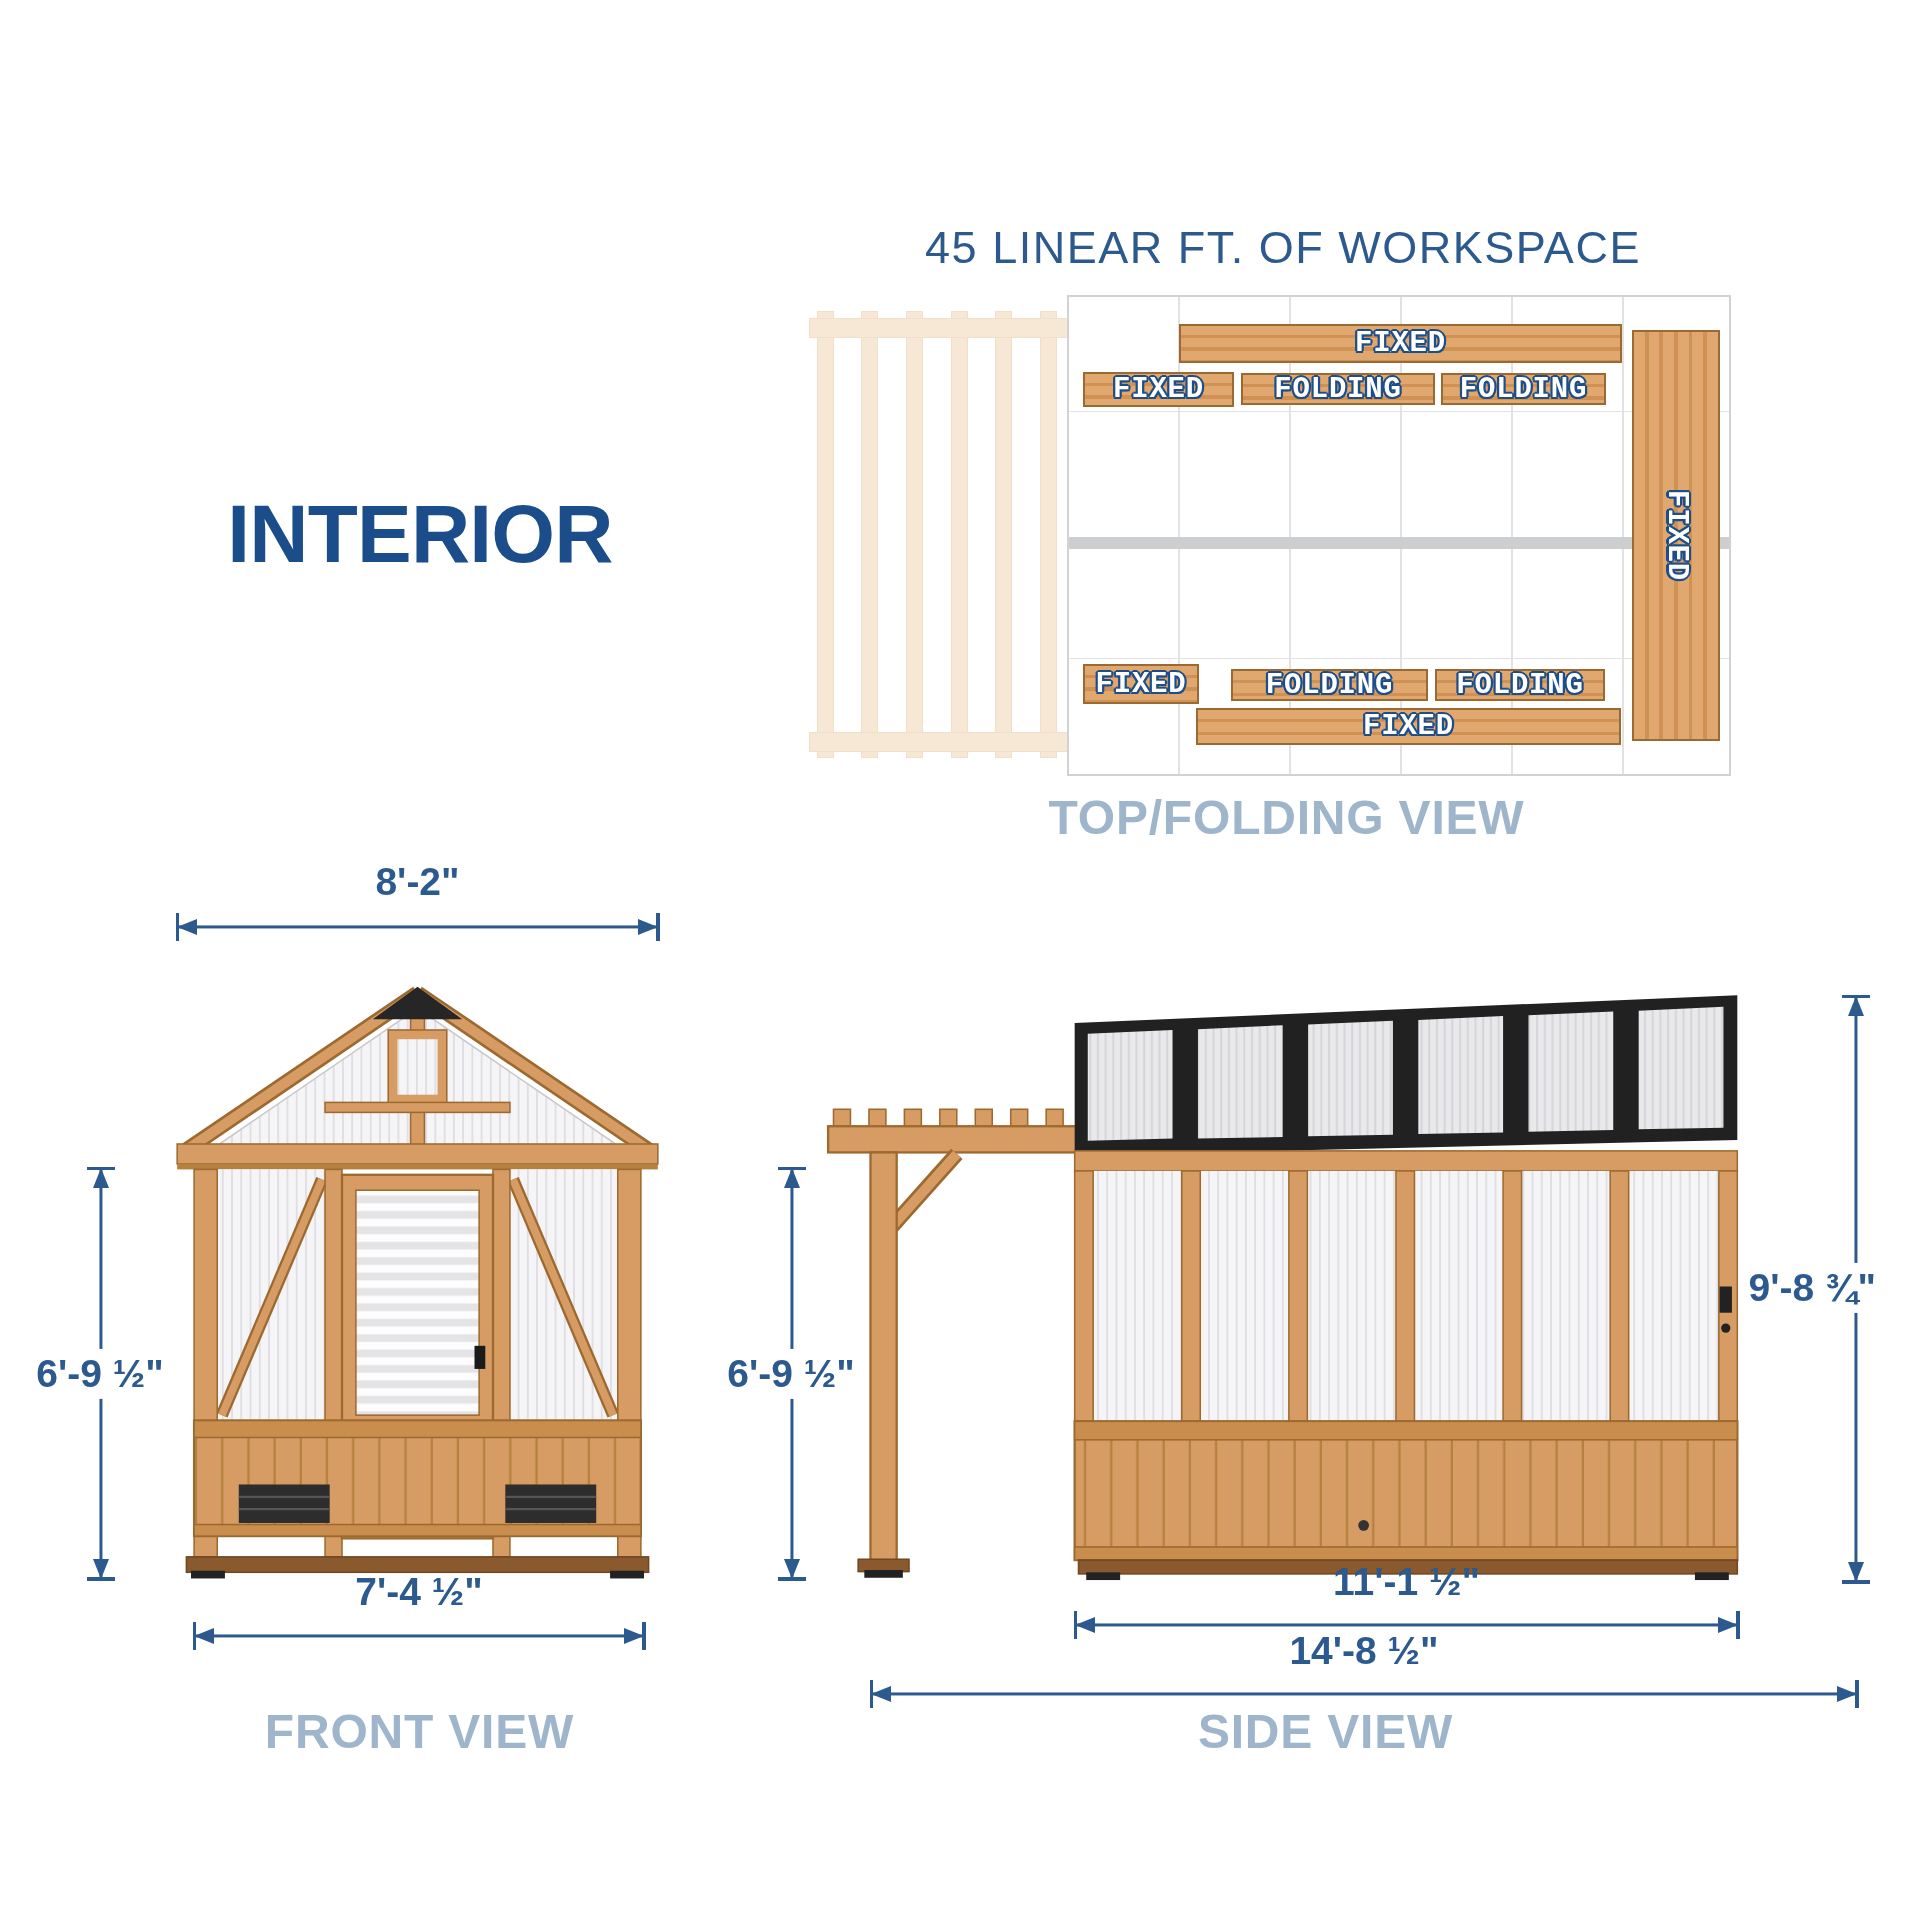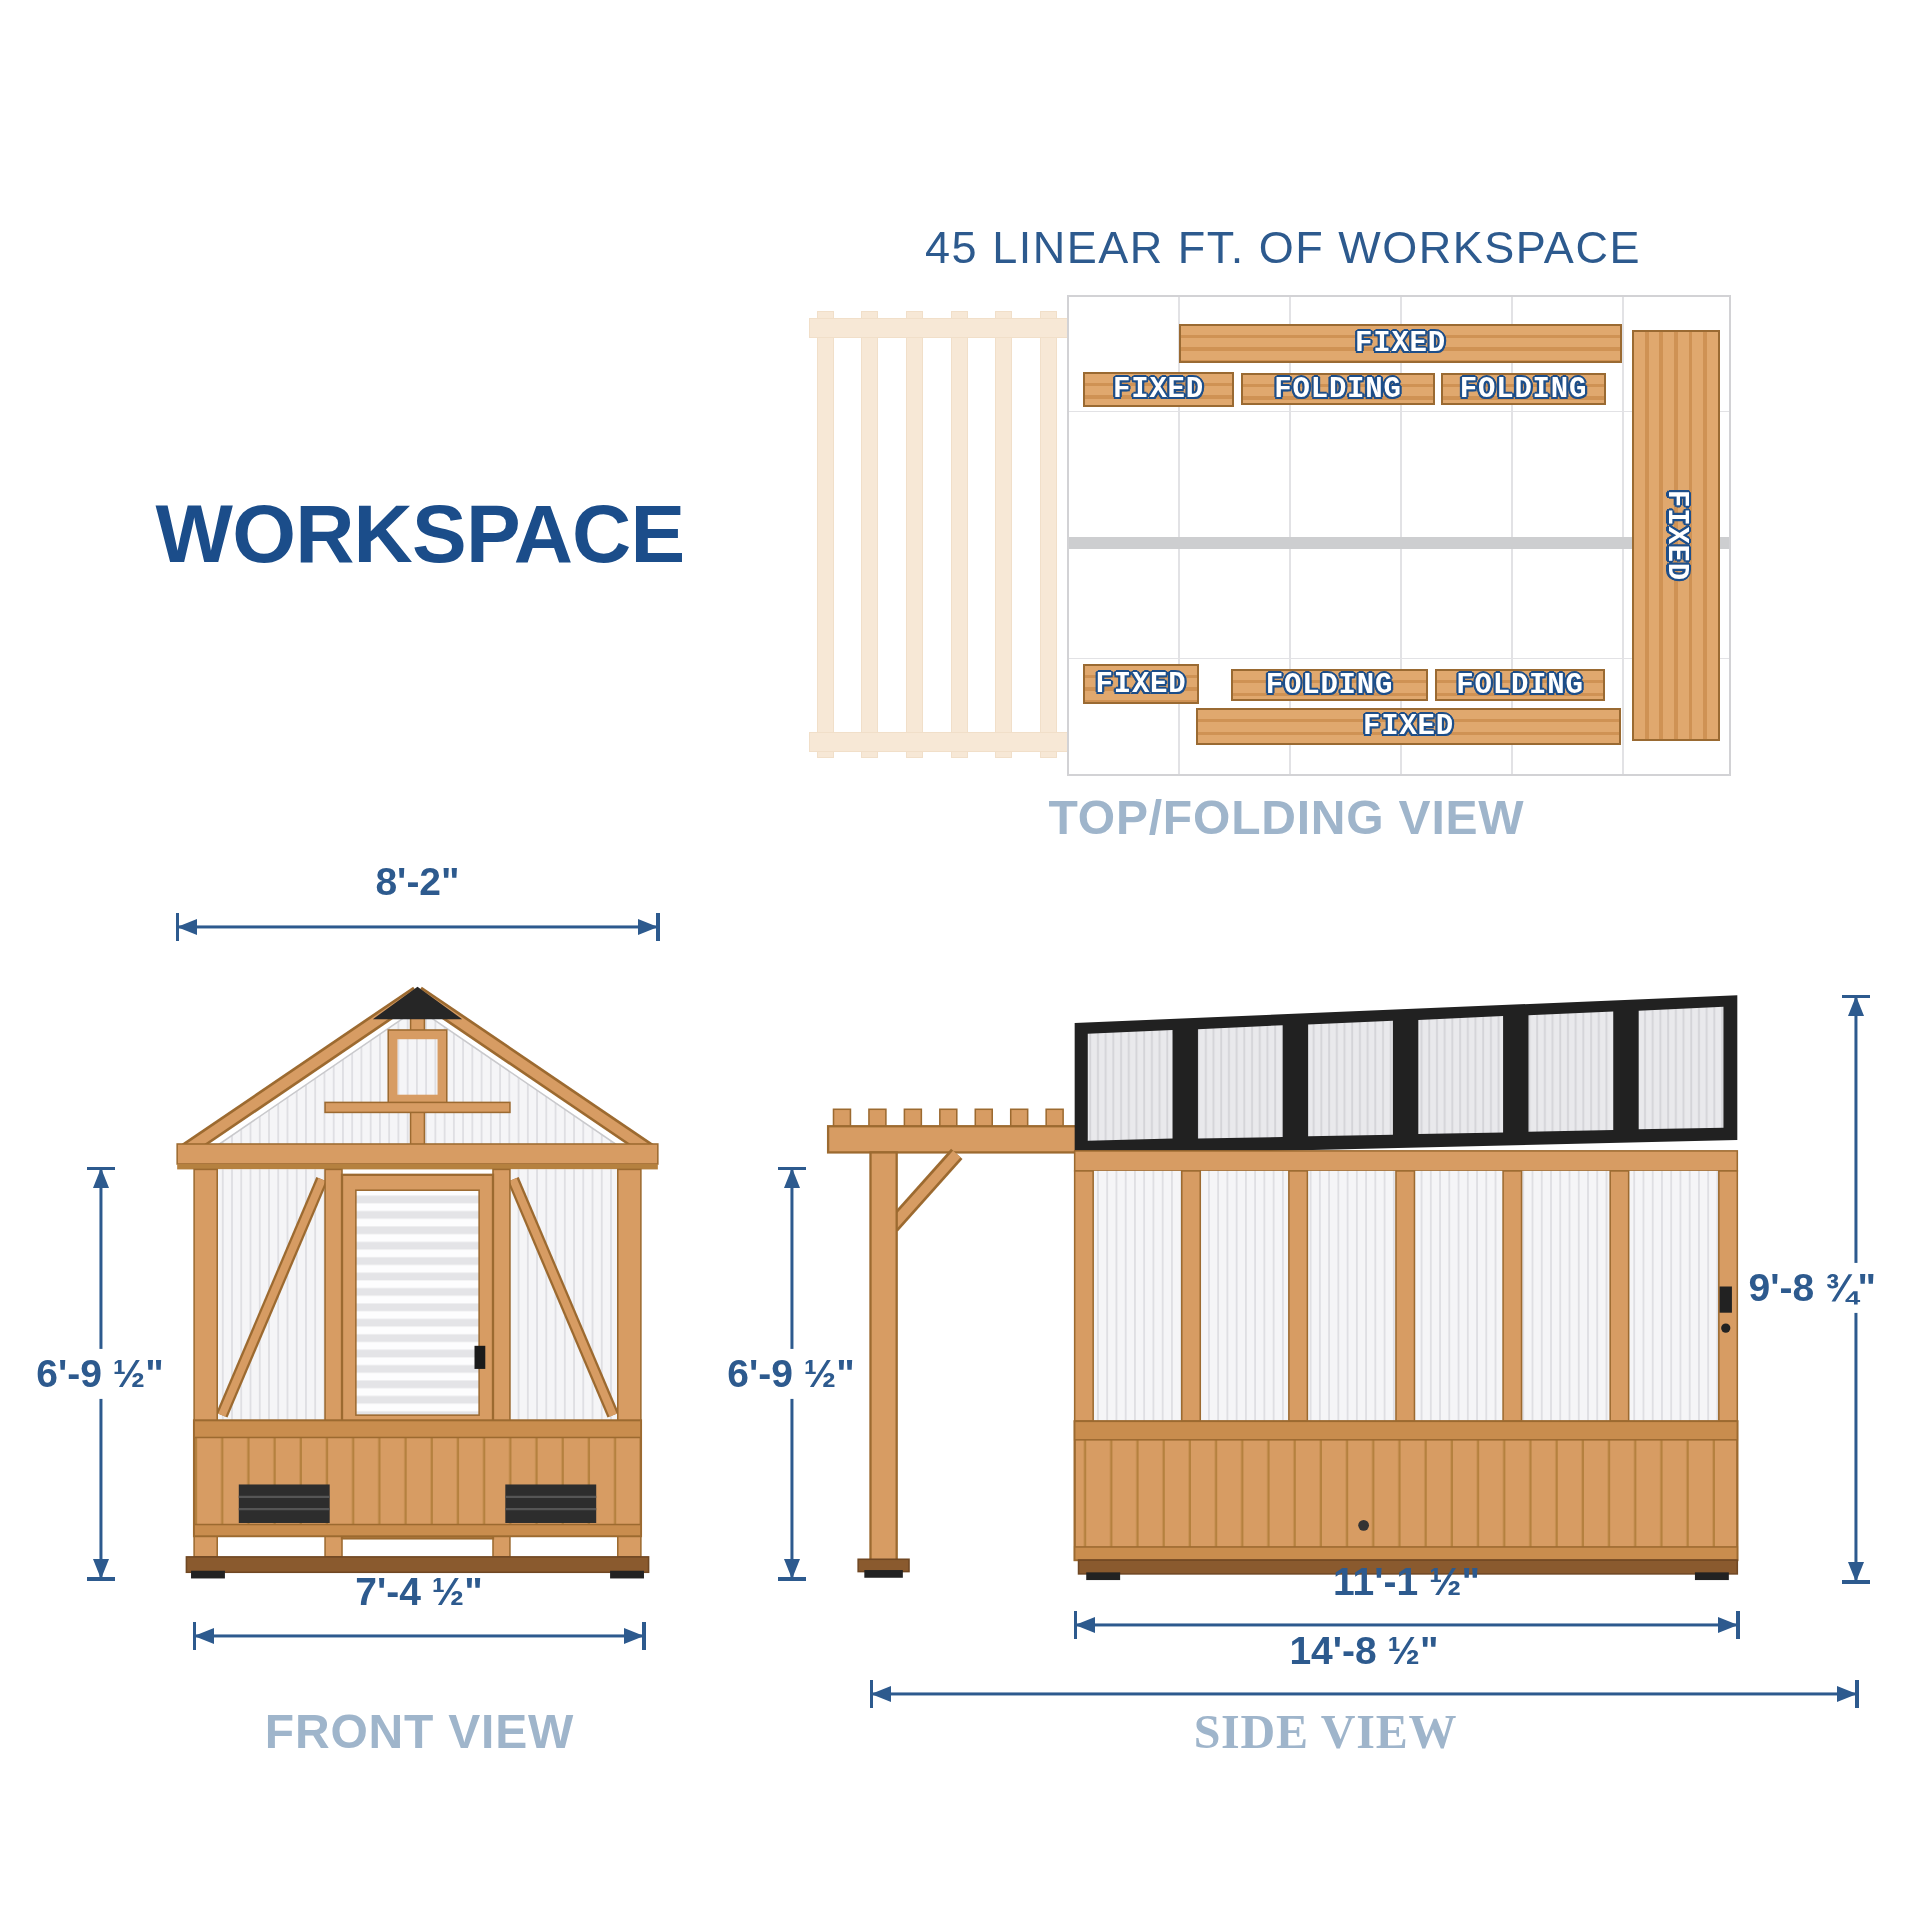--- a/index.html
+++ b/index.html
@@ -70,21 +70,21 @@
         <rect y="3" width="20" height="10" fill="#fdfdfe"></rect>
     </pattern>
     <pattern id="plank" width="34" height="34" patternUnits="userSpaceOnUse">
       <rect width="34" height="34" fill="#d79c63"></rect>
         <rect x="31" width="3" height="34" fill="#b5813f"></rect>
     </pattern>
   </defs>
 </svg>
 
 <div class="brand">
-  <div class="brand-title">WORKSPACE</div>
+  <div class="brand-title">INTERIOR</div>
 </div>
 
 <div class="tv-heading">45 LINEAR FT. OF WORKSPACE</div>
 
 <div class="top-view">
   <div class="tv-pergola">
     <div class="pg-slat" style="left:7.7px;"></div>
     <div class="pg-slat" style="left:52px;"></div>
     <div class="pg-slat" style="left:97px;"></div>
     <div class="pg-slat" style="left:142px;"></div>
@@ -296,14 +296,14 @@
 
 <div class="dim-h" style="left:871px;top:1681px;width:986px;">
   <div class="bar"></div>
   <div class="arr l"></div>
   <div class="arr r"></div>
   <div class="cap l"></div>
   <div class="cap r"></div>
 </div>
 <div class="dim-label" style="left:871px;top:1629px;width:986px;">14'-8 ½"</div>
 
-<div class="view-caption" style="left:809px;top:1704px;width:1033px;font-family:Liberation Serif, serif;">SIDE VIEW</div>
+<div class="view-caption" style="left:809px;top:1704px;width:1033px;">SIDE VIEW</div>
 
 
 </body></html>

